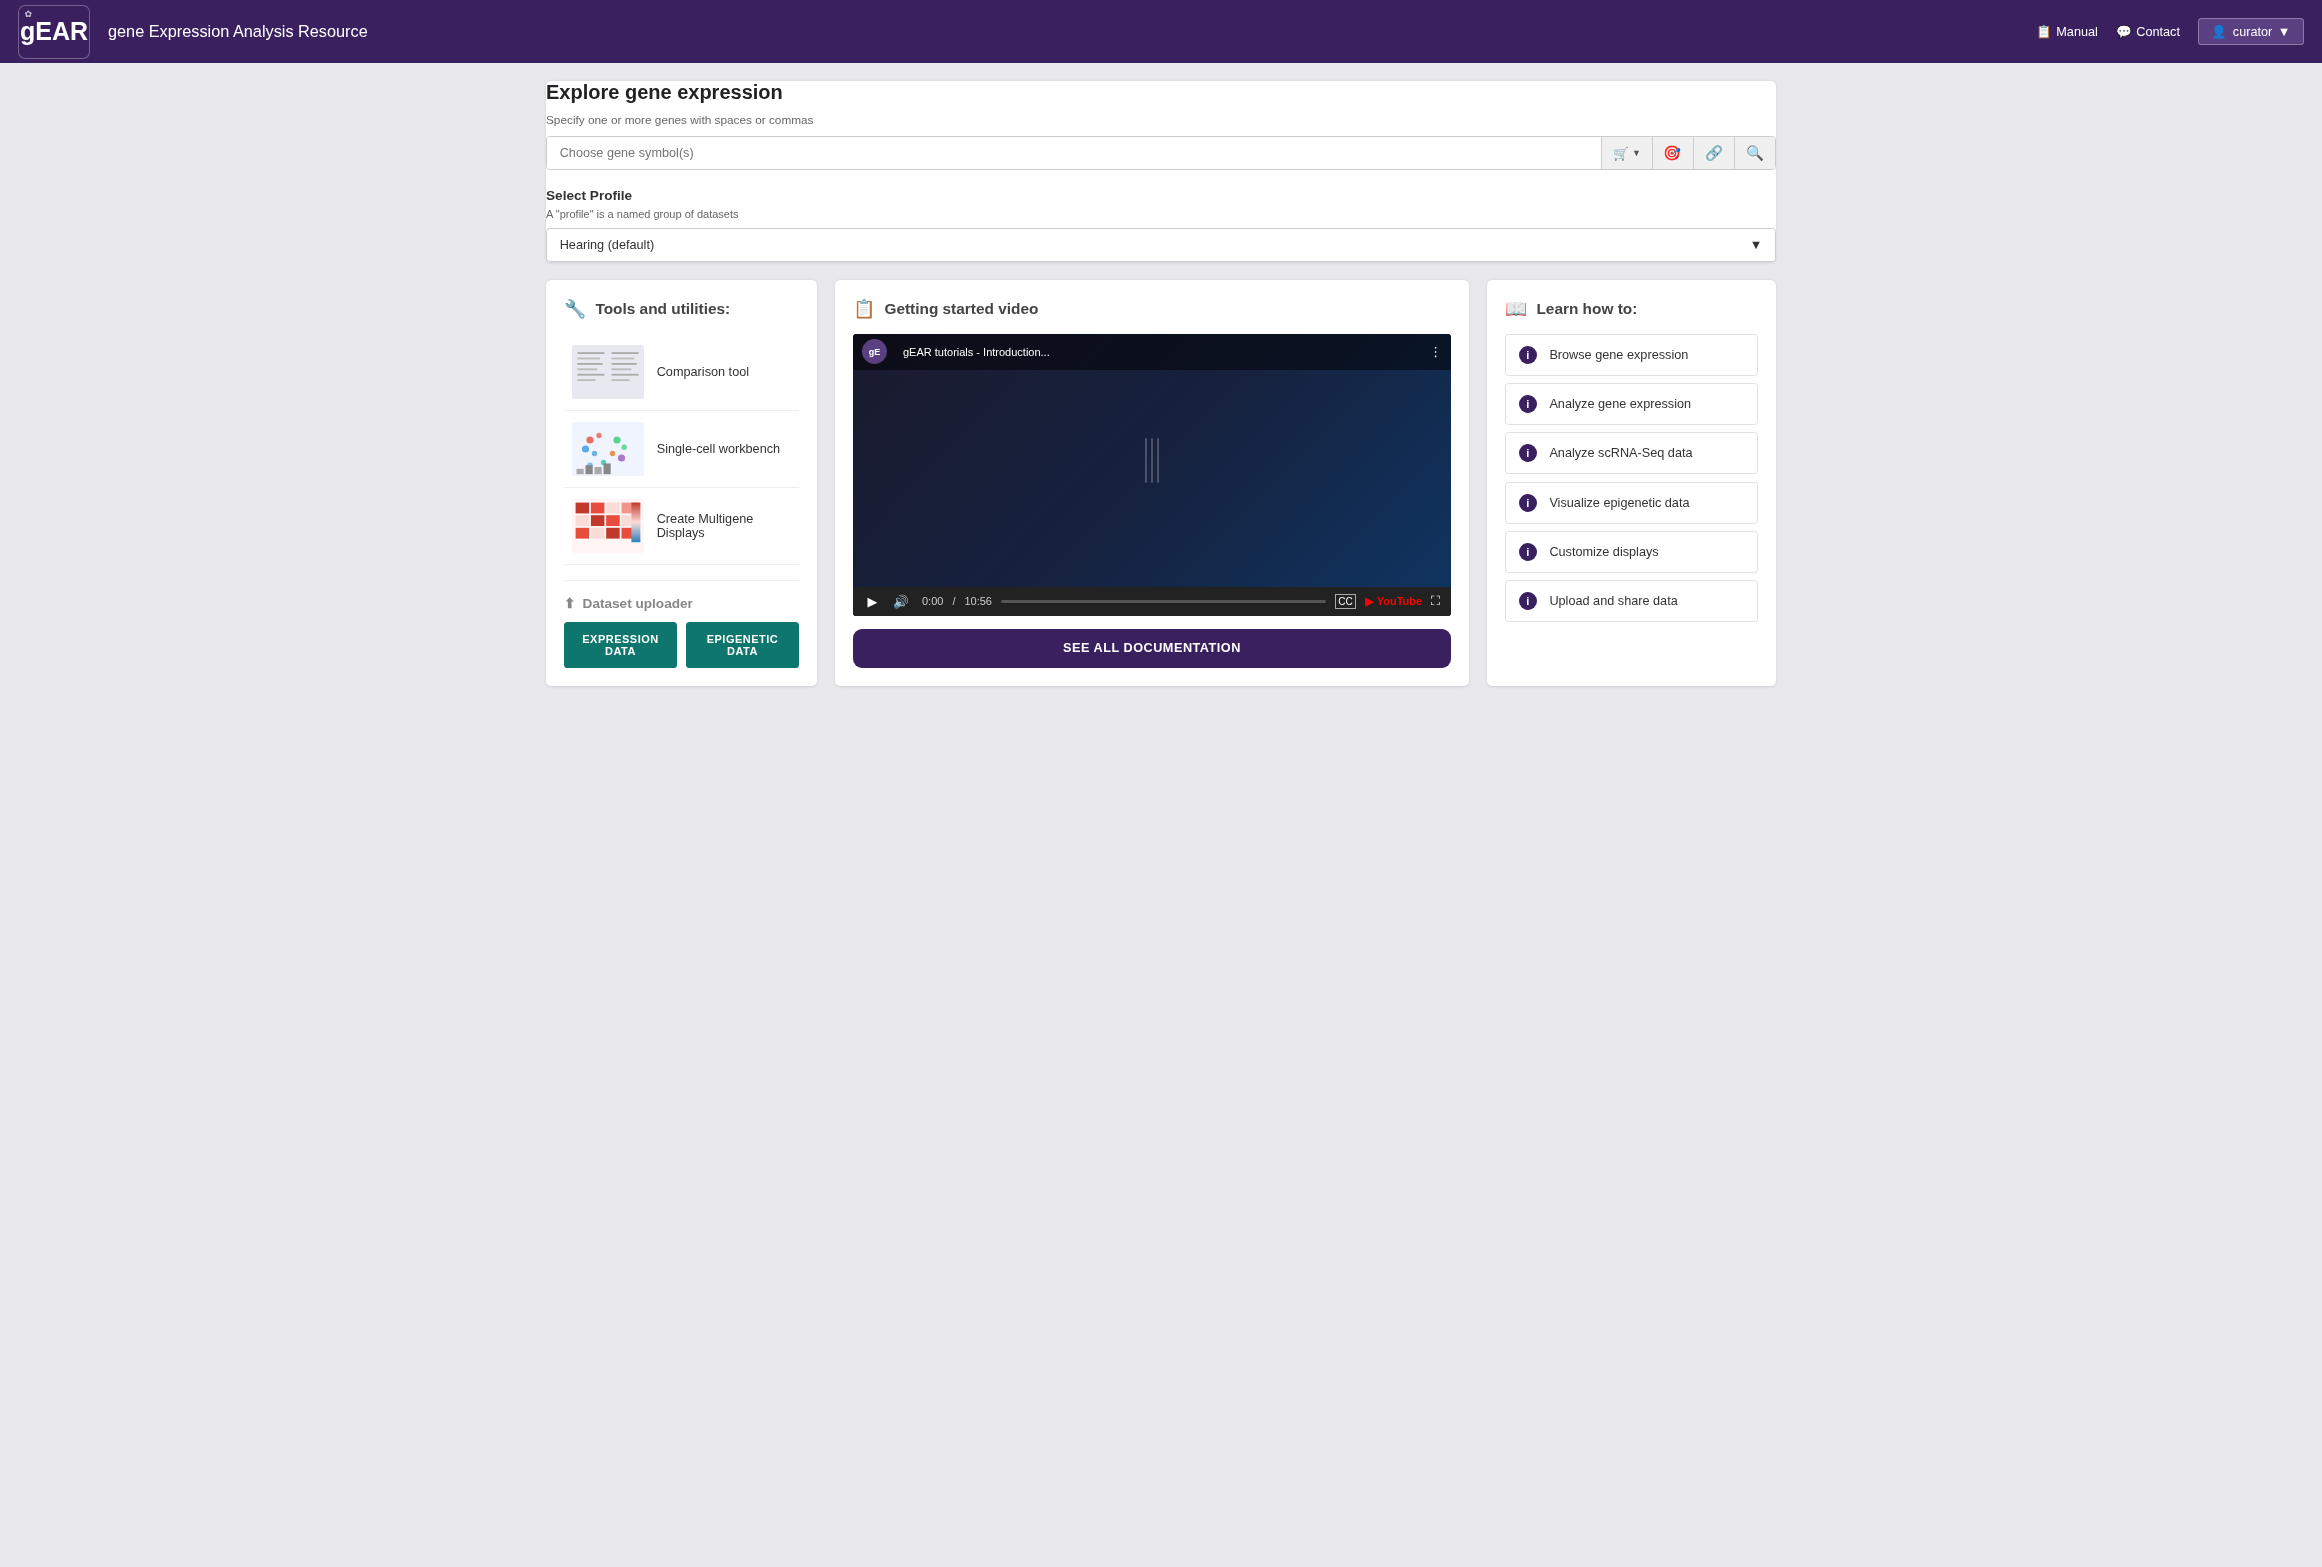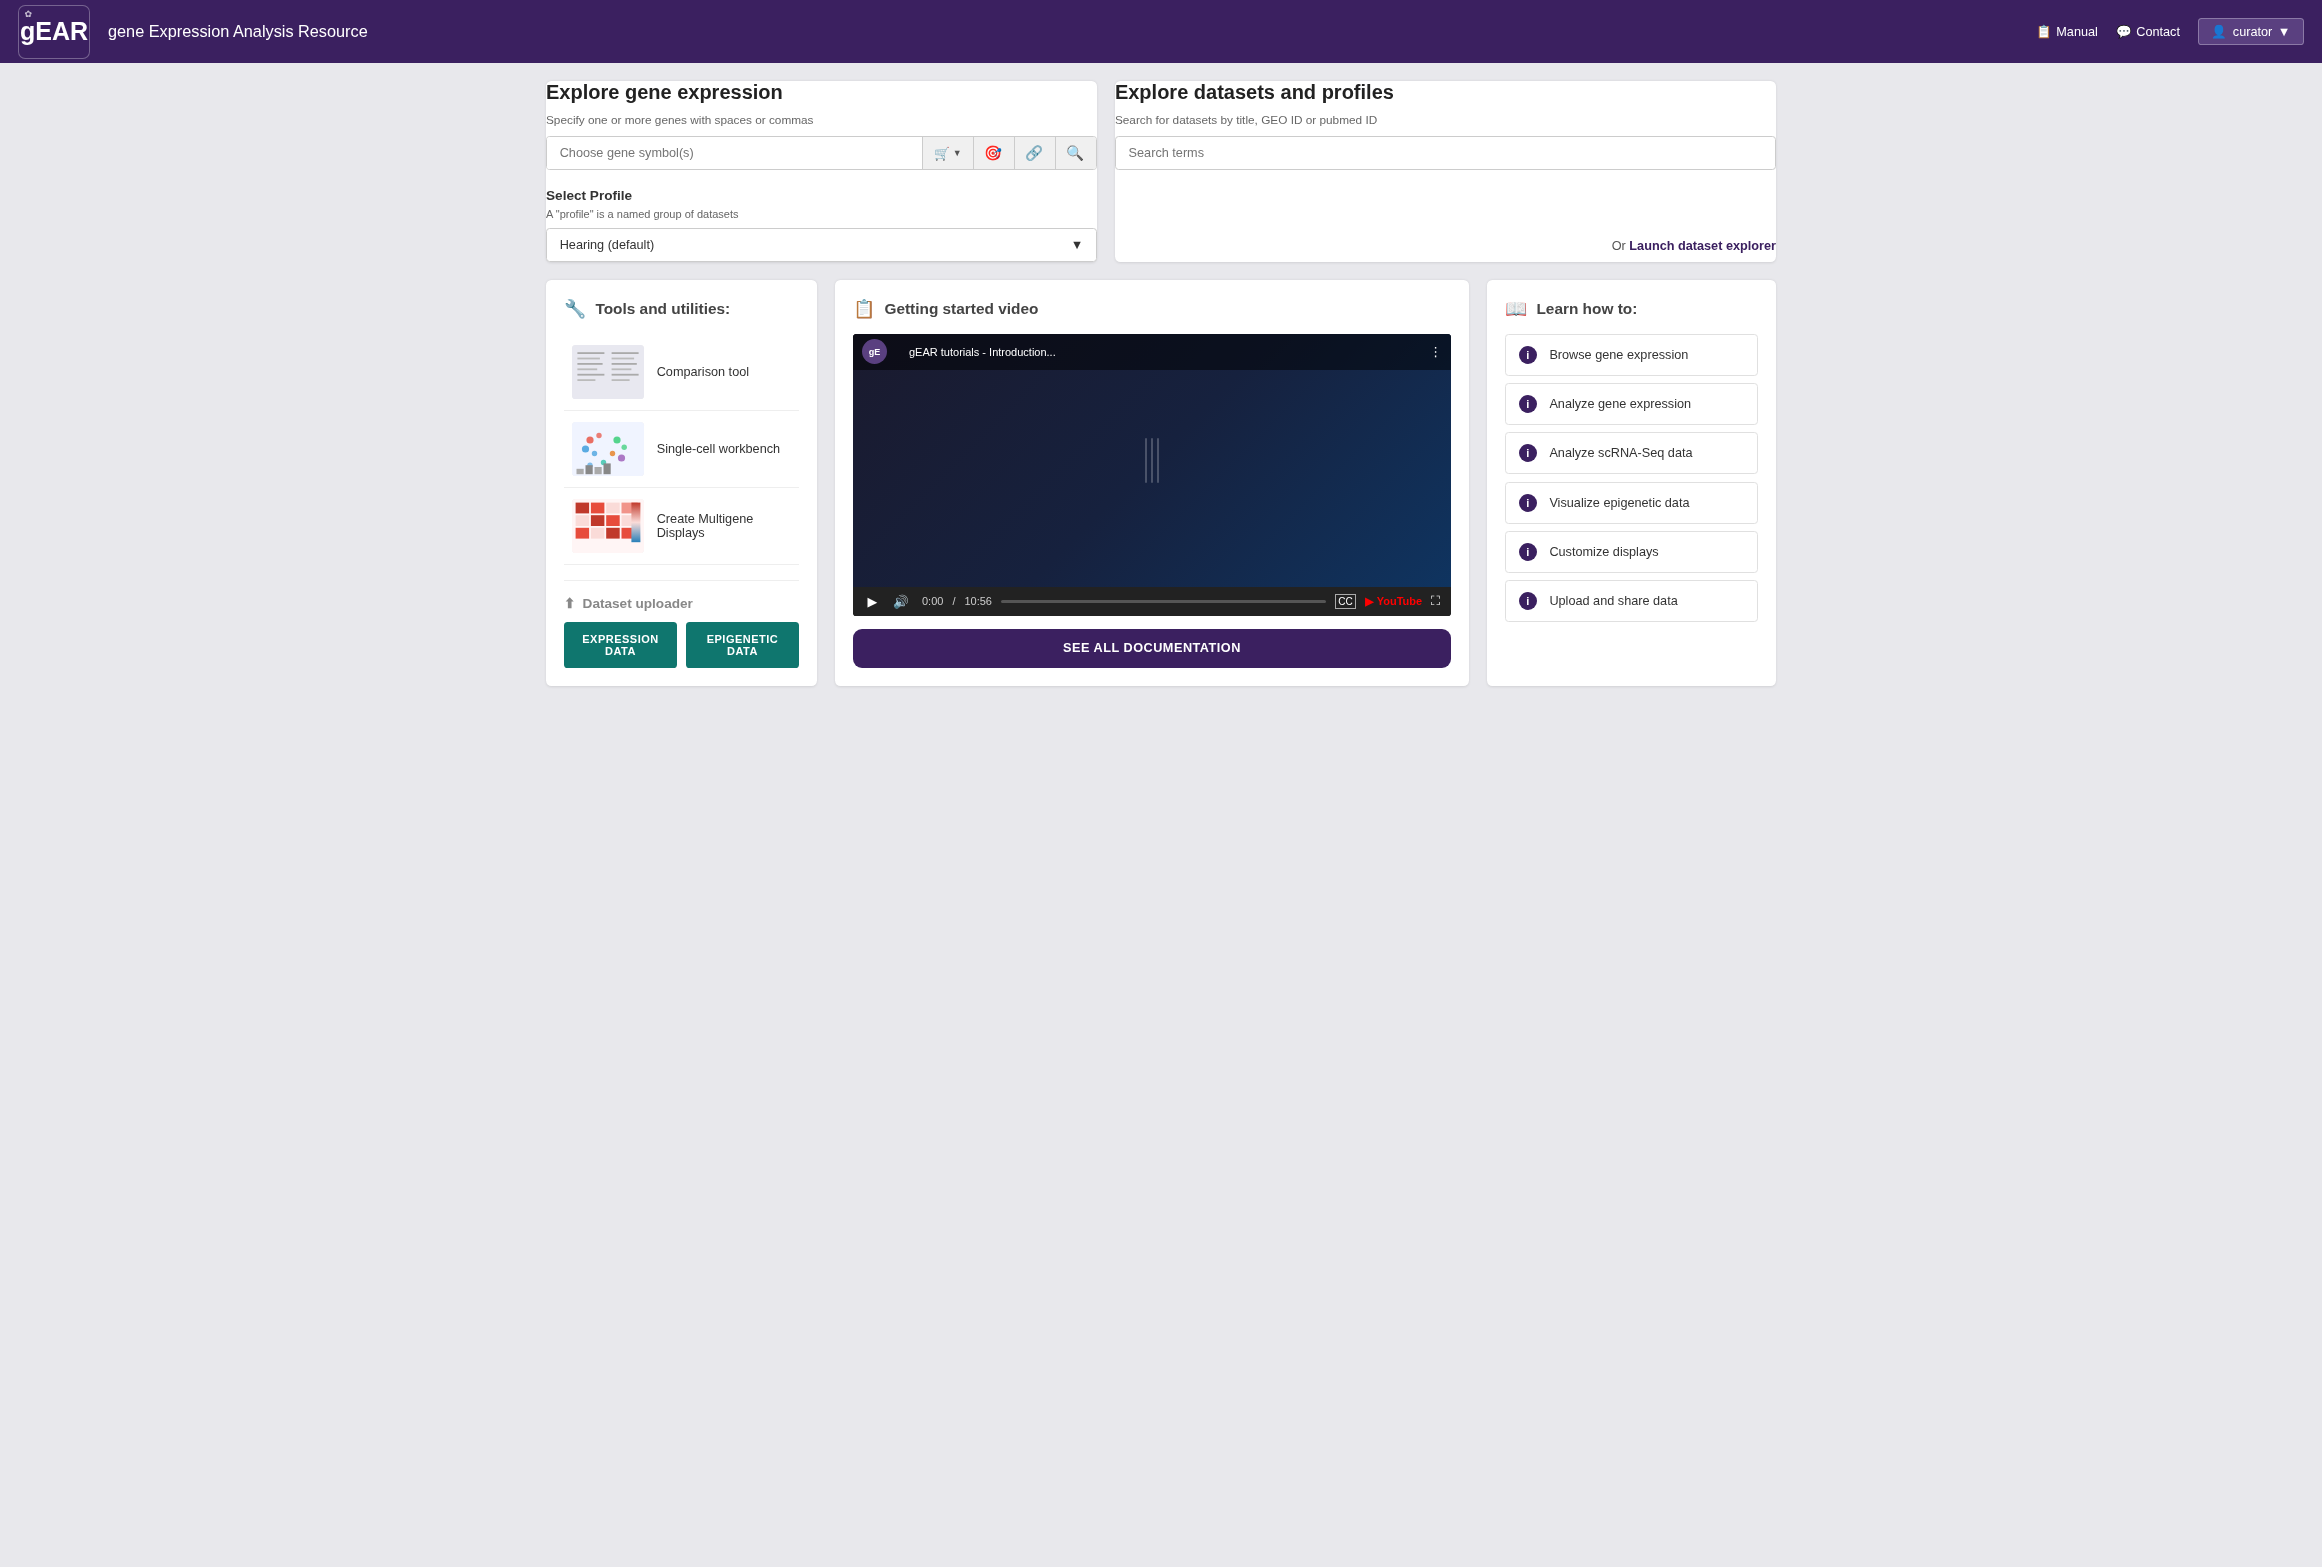--- a/index.html
+++ b/index.html
@@ -332,21 +332,21 @@
       justify-content: center;
       position: relative;
     }
     .video-overlay-header {
       position: absolute;
       top: 0; left: 0; right: 0;
       background: rgba(0,0,0,0.5);
       display: flex;
       align-items: center;
       padding: 5.4px 9px;
-      gap: 22px;
+      gap: 16px;
     }
     .video-circle {
       width: 25px; height: 25px;
       border-radius: 50%;
       background: #5a4080;
       display: flex; align-items: center; justify-content: center;
       font-size: 9px; color: white; font-weight: bold;
     }
     .video-title-text {
       color: white;
@@ -497,31 +497,20 @@
       <div>
         <p class="select-profile-label">Select Profile</p>
         <p class="profile-desc">A "profile" is a named group of datasets</p>
         <button class="profile-select-btn">
           <span>Hearing (default)</span>
           <span>▼</span>
         </button>
       </div>
     </div>
 
-    <div class="panel panel-right">
-      <h2>Explore datasets and profiles</h2>
-      <p class="panel-subtitle">Search for datasets by title, GEO ID or pubmed ID</p>
-
-      <input class="dataset-search-input" type="text" placeholder="Search terms" style="">
-
-      <div class="launch-link">
-        <span>Or </span>
-        <a href="#">Launch dataset explorer</a>
-      </div>
-    </div>
   </div>
 
   <div class="bottom-panels">
 
     <div class="tools-panel">
       <div class="panel-header">
         <span class="panel-header-icon">🔧</span>
         <span>Tools and utilities:</span>
       </div>
 

